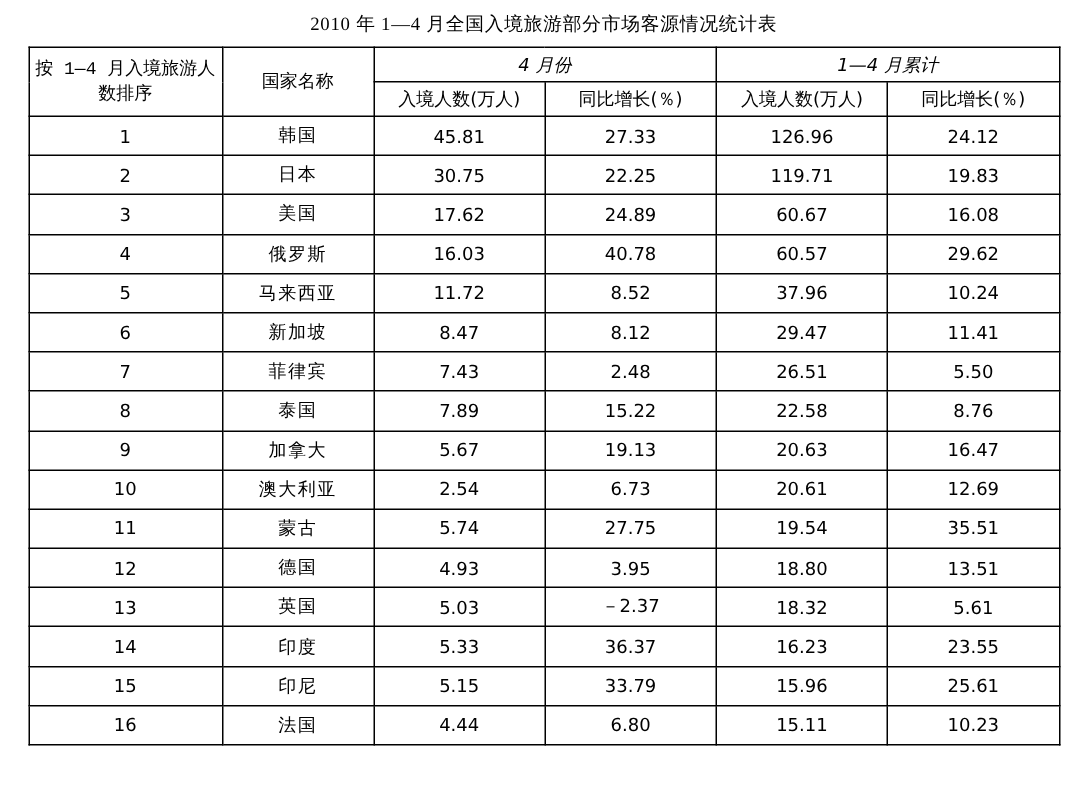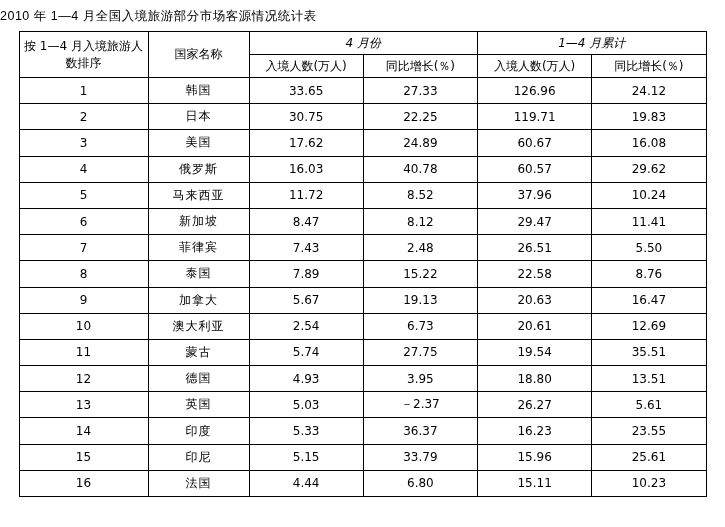--- a/index.html
+++ b/index.html
@@ -15,25 +15,26 @@
     overflow: hidden;
   }
   .page {
     position: relative;
     width: 725px;
     height: 527px;
     box-sizing: border-box;
     padding: 0;
   }
   .doc-title {
+    text-align: center;
     font-size: 12.5px;
     letter-spacing: 0.5px;
     padding-top: 8px;
     padding-bottom: 6px;
-    font-family: Liberation Sans, sans-serif;
+    font-family: Liberation Serif, serif;
   }
   table.stats {
     border-collapse: collapse;
     margin: 0 auto;
     width: 688px;
     table-layout: fixed;
   }
   table.stats td, table.stats th {
     border: 1px solid #000000;
     text-align: center;
@@ -41,20 +42,21 @@
     font-weight: normal;
     font-size: 12px;
     padding: 0;
   }
   .hdr-rank {
     width: 128px;
     height: 44px;
     line-height: 1.35;
     font-size: 12px;
     padding: 2px 10px;
+    font-family: Liberation Mono, monospace;
   }
   .hdr-country {
     width: 100px;
     font-size: 12.5px;
     font-family: Liberation Mono, monospace;
   }
   .hdr-group {
     height: 22px;
     font-size: 12.5px;
     font-style: italic;
@@ -104,21 +106,21 @@
         <th class="hdr-sub col-num">入境人数(万人)</th>
         <th class="hdr-sub col-num">同比增长(％)</th>
         <th class="hdr-sub col-num">入境人数(万人)</th>
         <th class="hdr-sub col-num">同比增长(％)</th>
       </tr>
     </thead>
     <tbody id="table-body">
         <tr class="body-row">
           <td class="rank-cell">1</td>
           <td class="country-cell">韩国</td>
-          <td class="num-cell">33.65</td>
+          <td class="num-cell">45.81</td>
           <td class="num-cell">27.33</td>
           <td class="num-cell">126.96</td>
           <td class="num-cell">24.12</td>
         </tr>
         <tr class="body-row">
           <td class="rank-cell">2</td>
           <td class="country-cell">日本</td>
           <td class="num-cell">30.75</td>
           <td class="num-cell">22.25</td>
           <td class="num-cell">119.71</td>
@@ -202,21 +204,21 @@
           <td class="num-cell">4.93</td>
           <td class="num-cell">3.95</td>
           <td class="num-cell">18.80</td>
           <td class="num-cell">13.51</td>
         </tr>
         <tr class="body-row">
           <td class="rank-cell">13</td>
           <td class="country-cell">英国</td>
           <td class="num-cell">5.03</td>
           <td class="num-cell">－2.37</td>
-          <td class="num-cell">26.27</td>
+          <td class="num-cell">18.32</td>
           <td class="num-cell">5.61</td>
         </tr>
         <tr class="body-row">
           <td class="rank-cell">14</td>
           <td class="country-cell">印度</td>
           <td class="num-cell">5.33</td>
           <td class="num-cell">36.37</td>
           <td class="num-cell">16.23</td>
           <td class="num-cell">23.55</td>
         </tr>

